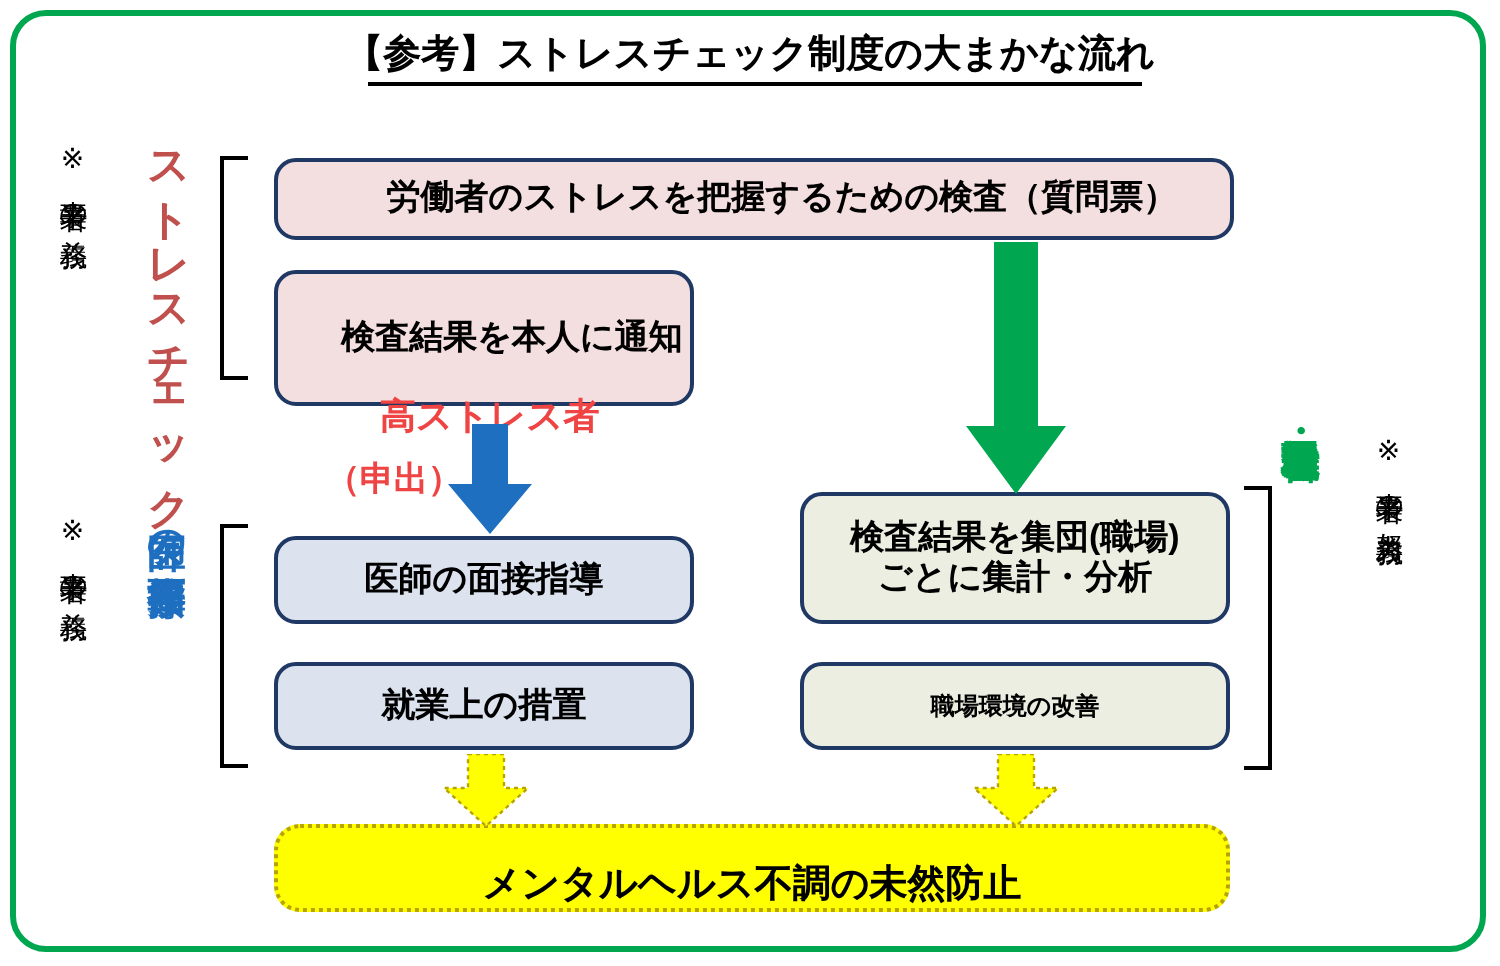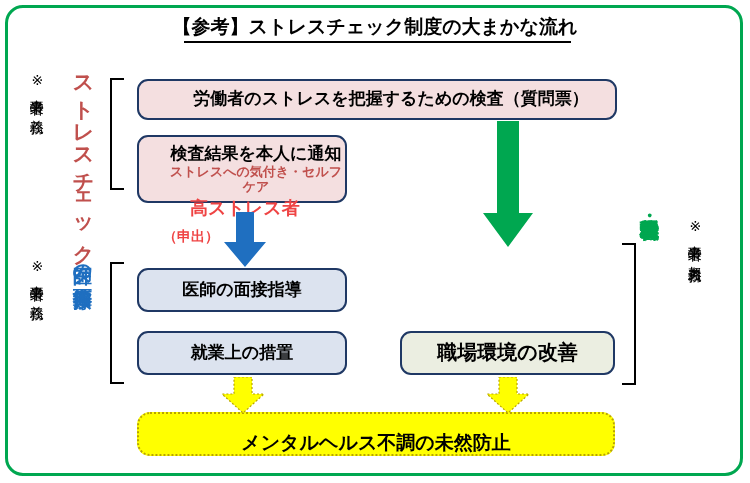--- a/index.html
+++ b/index.html
@@ -155,43 +155,46 @@
   <div class="vtext green" style="left:640px; top:205px;">集団分析・職場環境改善</div>
 
   <div class="vtext note" style="left:688px; top:218px;">※事業者の努力義務</div>
 
   <div class="box pink" style="left:137px; top:79px; width:480px; height:41px; font-size:17px;">
     <span>労働者のストレスを把握するための検査（質問票）</span>
   </div>
 
   <div class="box pink" style="left:137px; top:135px; width:210px; height:68px;">
     <span style="font-size:17px;">検査結果を本人に通知</span>
-    <span class="box-sub">ストレスへの気付き・セルフケア</span>
   </div>
 
   <div class="box blue" style="left:137px; top:268px; width:210px; height:44px; font-size:17px;text-align:center;">
     <span>医師の面接指導</span>
   </div>
 
   <div class="box blue" style="left:137px; top:331px; width:210px; height:44px; font-size:17px;align-items:center;">
     <span>就業上の措置</span>
   </div>
 
-
-  <div class="box olive" style="left:400px; top:331px; width:215px; height:44px; font-size:20px;">
+  <div class="box olive" style="left:400px; top:246px; width:215px; height:66px; font-size:17px;">
+    <span>検査結果を集団(職場)</span>
+    <span>ごとに集計・分析</span>
+  </div>
+
+  <div class="box olive" style="left:400px; top:331px; width:215px; height:44px; font-size:12px;">
     <span>職場環境の改善</span>
   </div>
 
   <div class="box yellow" style="left:137px; top:412px; width:478px; height:44px; font-size:19px;justify-content:flex-end;">
     <span>メンタルヘルス不調の未然防止</span>
   </div>
 
   <div class="hlabel" style="left:190px; top:196px; font-size:18px;">高ストレス者</div>
 
-  <div class="hlabel" style="left:163px; top:228px; font-size:14px;">（申出）</div>
+  <div class="hlabel" style="left:163px; top:228px; font-size:17px;">（申出）</div>
 
   <div class="arrow" style="left:483px; top:121px;">
     <svg width="50" height="126" viewBox="0 0 50 126" aria-hidden="true">
       <polygon points="14,0 36,0 36,92 50,92 25,126 0,92 14,92" fill="#00a750"></polygon>
     </svg>
   </div>
 
   <div class="arrow" style="left:224px; top:212px;">
     <svg width="42" height="55" viewBox="0 0 42 55" aria-hidden="true">
       <polygon points="12,0 30,0 30,30 42,30 21,55 0,30 12,30" fill="#1f6fc0"></polygon>

